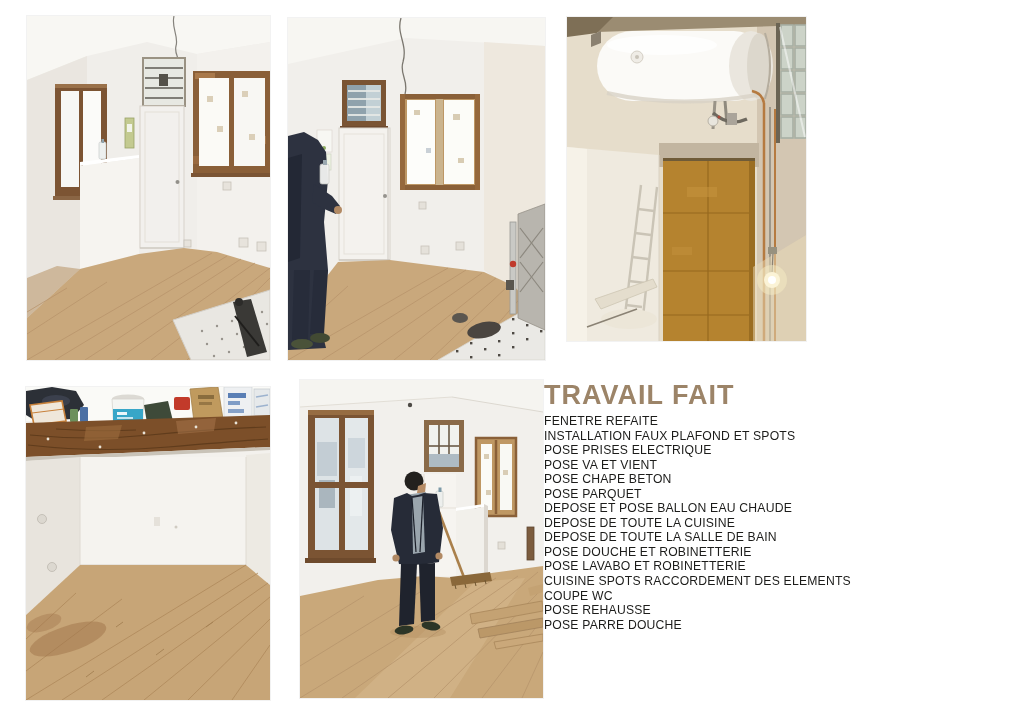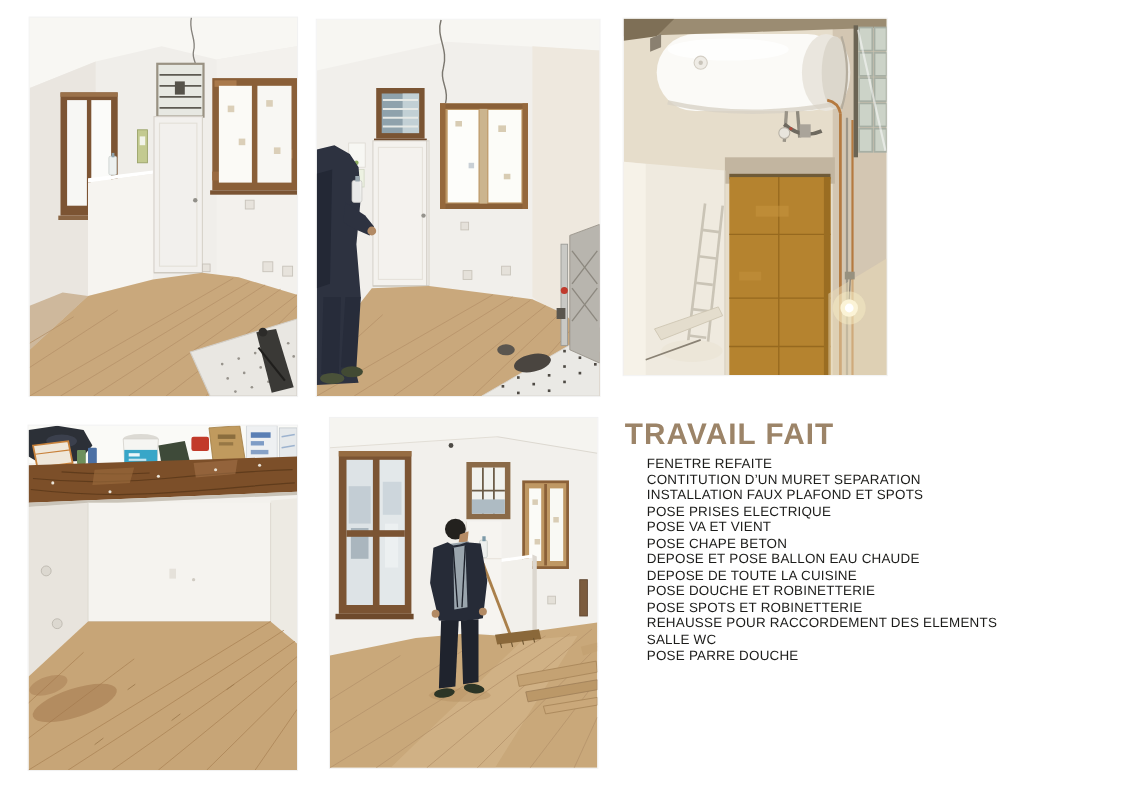--- a/index.html
+++ b/index.html
@@ -7,26 +7,26 @@
   body{width:1024px;height:724px;position:relative;overflow:hidden;
        font-family:"Liberation Sans", sans-serif;}
   .page{position:absolute;inset:0;background:#ffffff;}
   .photo{position:absolute;margin:0;padding:0;outline:1px solid rgba(0,0,0,0.05);}
   .photo svg{display:block;width:100%;height:100%;}
   #p1{left:27px;top:16px;width:243px;height:344px;}
   #p2{left:288px;top:18px;width:257px;height:342px;}
   #p3{left:567px;top:17px;width:239px;height:324px;}
   #p4{left:26px;top:387px;width:244px;height:313px;}
   #p5{left:300px;top:380px;width:243px;height:318px;}
-  .work{position:absolute;left:568px;top:380px;width:452px;}
+  .work{position:absolute;left:544px;top:380px;width:452px;}
   .work-title{margin:0 0 4px 0;font-weight:bold;font-size:27px;line-height:30px;
               letter-spacing:1px;color:#9c8468;}
   .work-list{margin:0;padding:0;}
   .work-line{font-size:12.2px;line-height:14.55px;letter-spacing:0.2px;
-             color:#1c1c1a;white-space:nowrap;margin-left:20px;}
+             color:#1c1c1a;white-space:nowrap;}
 </style>
 </head>
 <body>
 
 <div class="page">
 
   <figure class="photo" id="p1">
     <svg viewBox="0 0 243 344" preserveAspectRatio="none">
       <rect width="243" height="344" fill="#f0eeea"></rect>
       <polygon points="0,0 243,0 243,26 170,38 120,26 60,40 0,64" fill="#f8f7f3"></polygon>
@@ -478,28 +478,30 @@
       <polygon points="119,184 135,183 135,240 121,242" fill="#1f232d"></polygon>
       <ellipse cx="104" cy="250" rx="9.5" ry="4.2" fill="#2c3526" transform="rotate(-8 104 250)"></ellipse>
       <ellipse cx="131" cy="246" rx="9.5" ry="4.2" fill="#2c3526" transform="rotate(8 131 246)"></ellipse>
     </svg>
   </figure>
 
   <section class="work">
     <h1 class="work-title">TRAVAIL FAIT</h1>
     <div class="work-list">
       <div class="work-line">FENETRE REFAITE</div>
-      <div class="work-line">CONTITUTION D’UN MURET SEPARATION</div>
       <div class="work-line">INSTALLATION FAUX PLAFOND ET SPOTS</div>
       <div class="work-line">POSE PRISES ELECTRIQUE</div>
       <div class="work-line">POSE VA ET VIENT</div>
       <div class="work-line">POSE CHAPE BETON</div>
+      <div class="work-line">POSE PARQUET</div>
       <div class="work-line">DEPOSE ET POSE BALLON EAU CHAUDE</div>
       <div class="work-line">DEPOSE DE TOUTE LA CUISINE</div>
+      <div class="work-line">DEPOSE DE TOUTE LA SALLE DE BAIN</div>
       <div class="work-line">POSE DOUCHE ET ROBINETTERIE</div>
-      <div class="work-line">POSE SPOTS ET ROBINETTERIE</div>
-      <div class="work-line">REHAUSSE POUR RACCORDEMENT DES ELEMENTS</div>
-      <div class="work-line">SALLE WC</div>
+      <div class="work-line">POSE LAVABO ET ROBINETTERIE</div>
+      <div class="work-line">CUISINE SPOTS RACCORDEMENT DES ELEMENTS</div>
+      <div class="work-line">COUPE WC</div>
+      <div class="work-line">POSE REHAUSSE</div>
       <div class="work-line">POSE PARRE DOUCHE</div>
     </div>
   </section>
 
 </div>
 
 </body></html>

